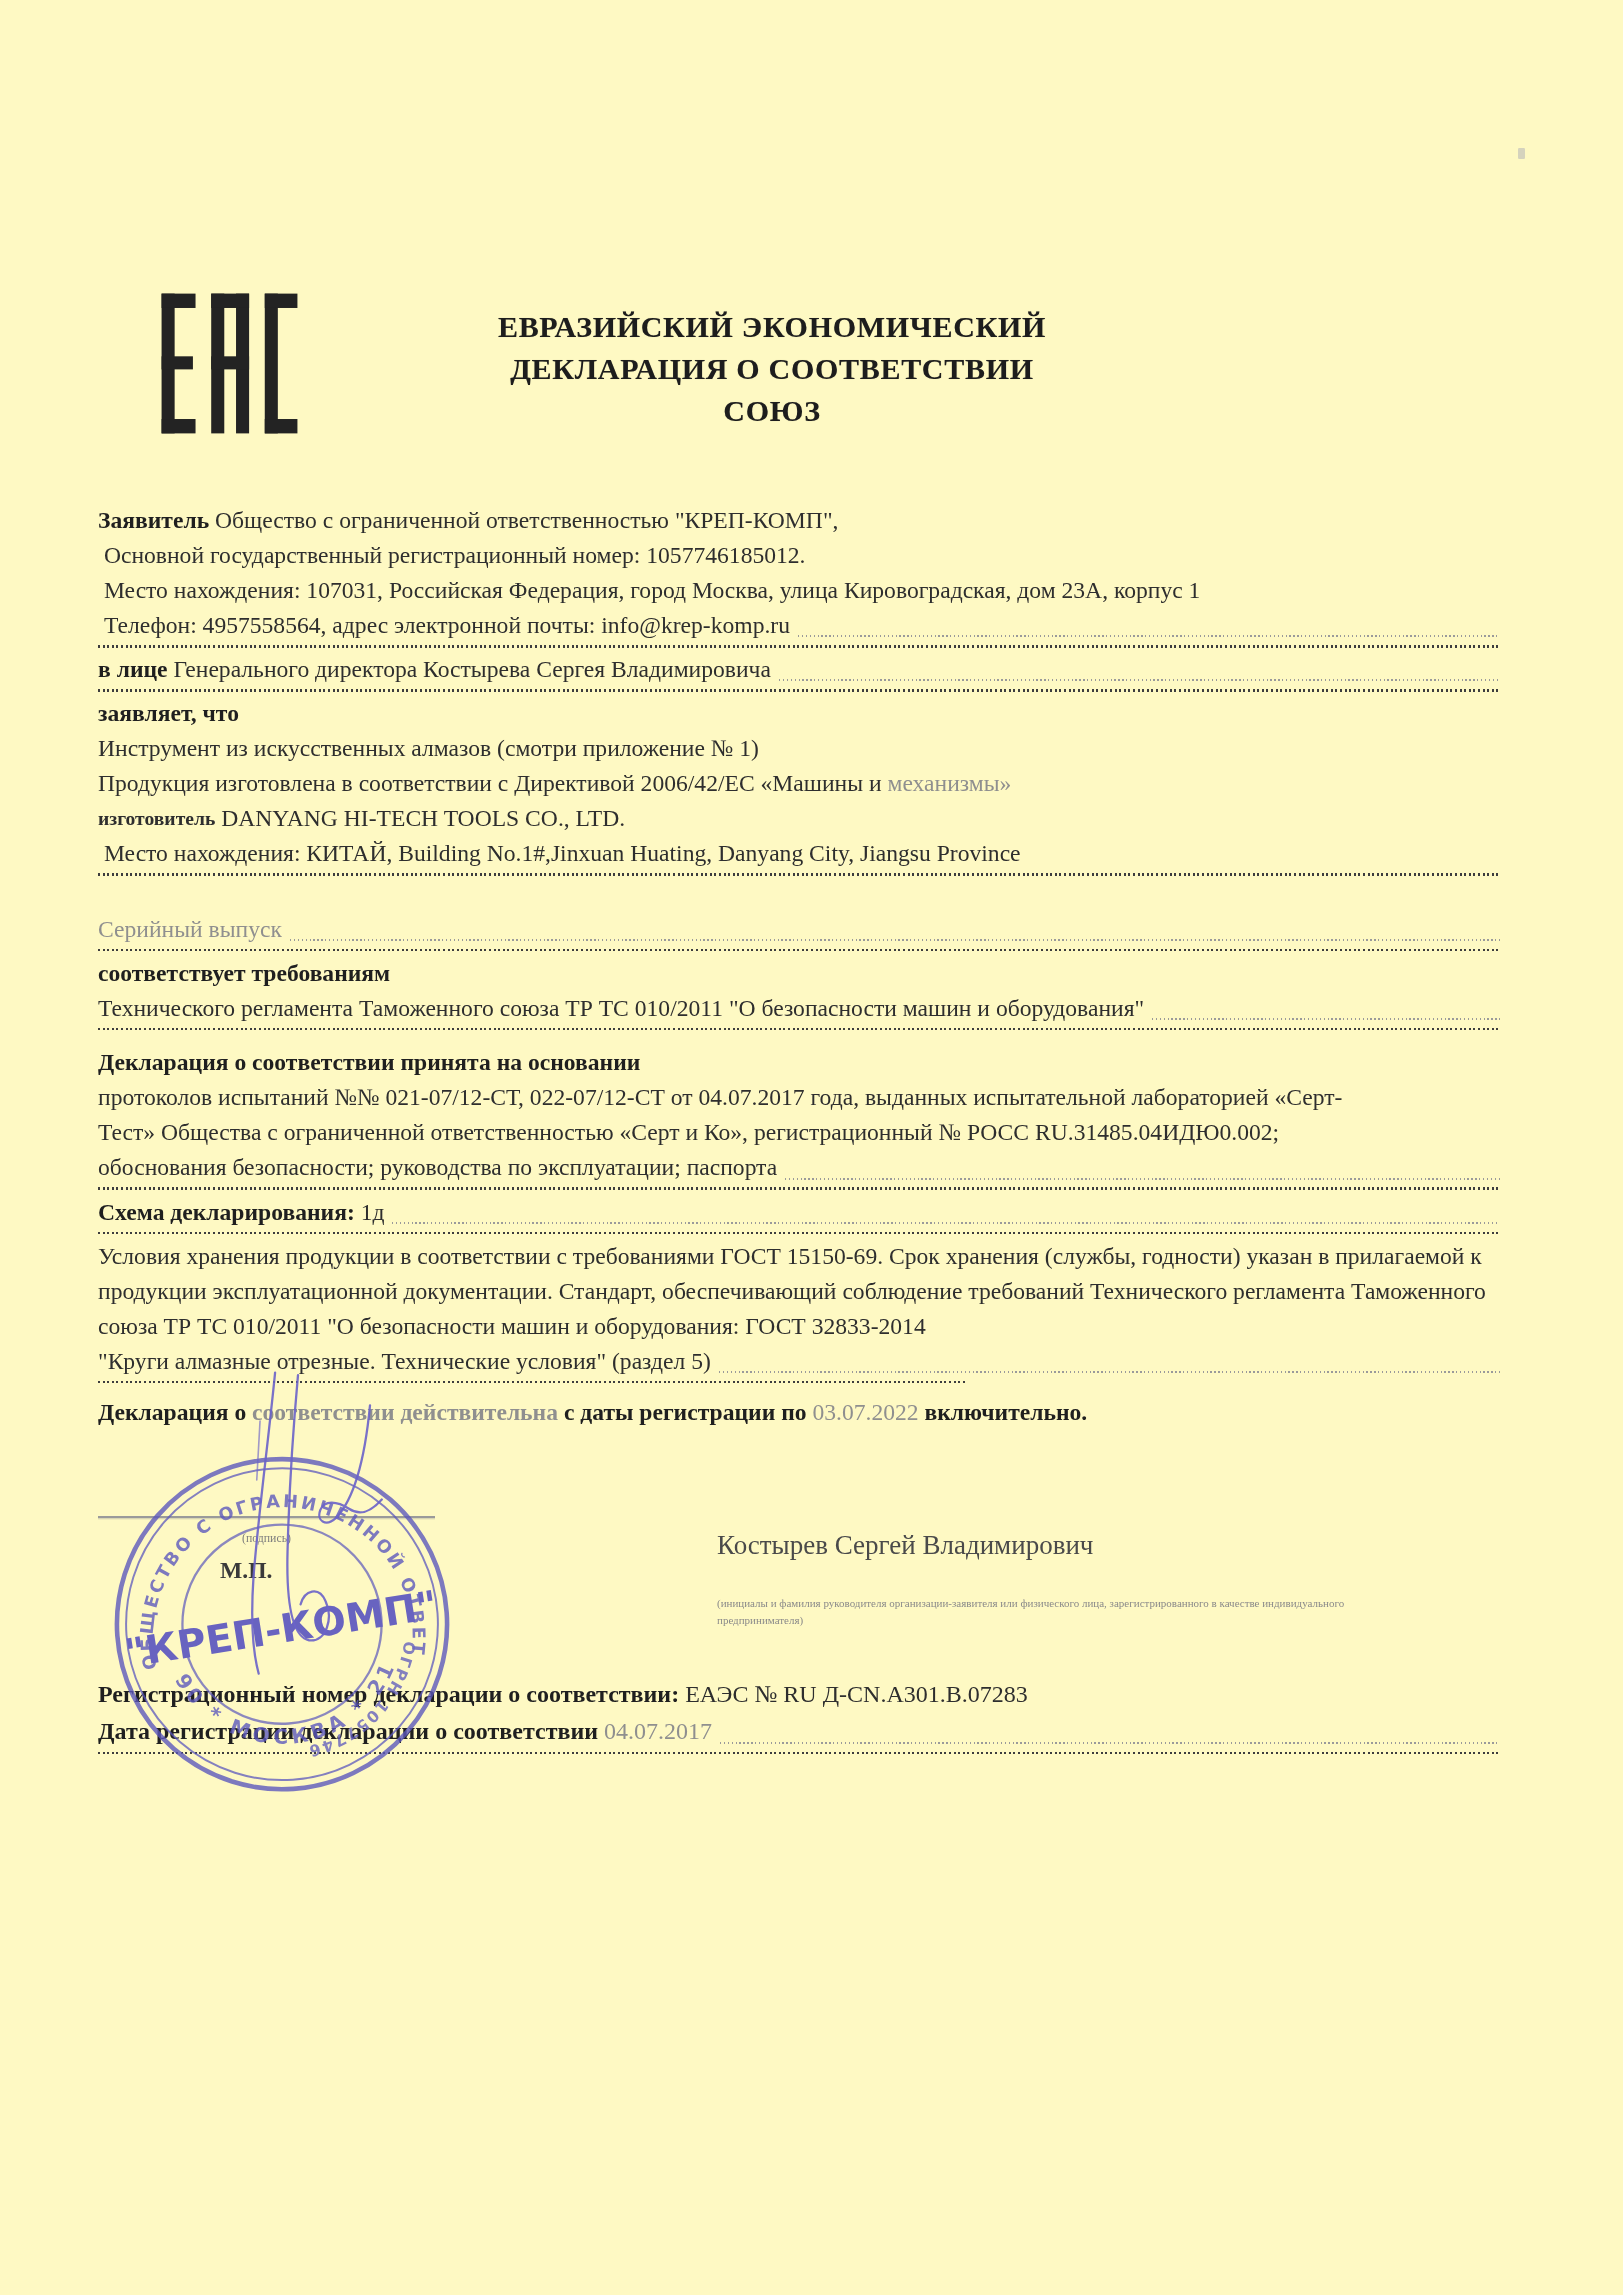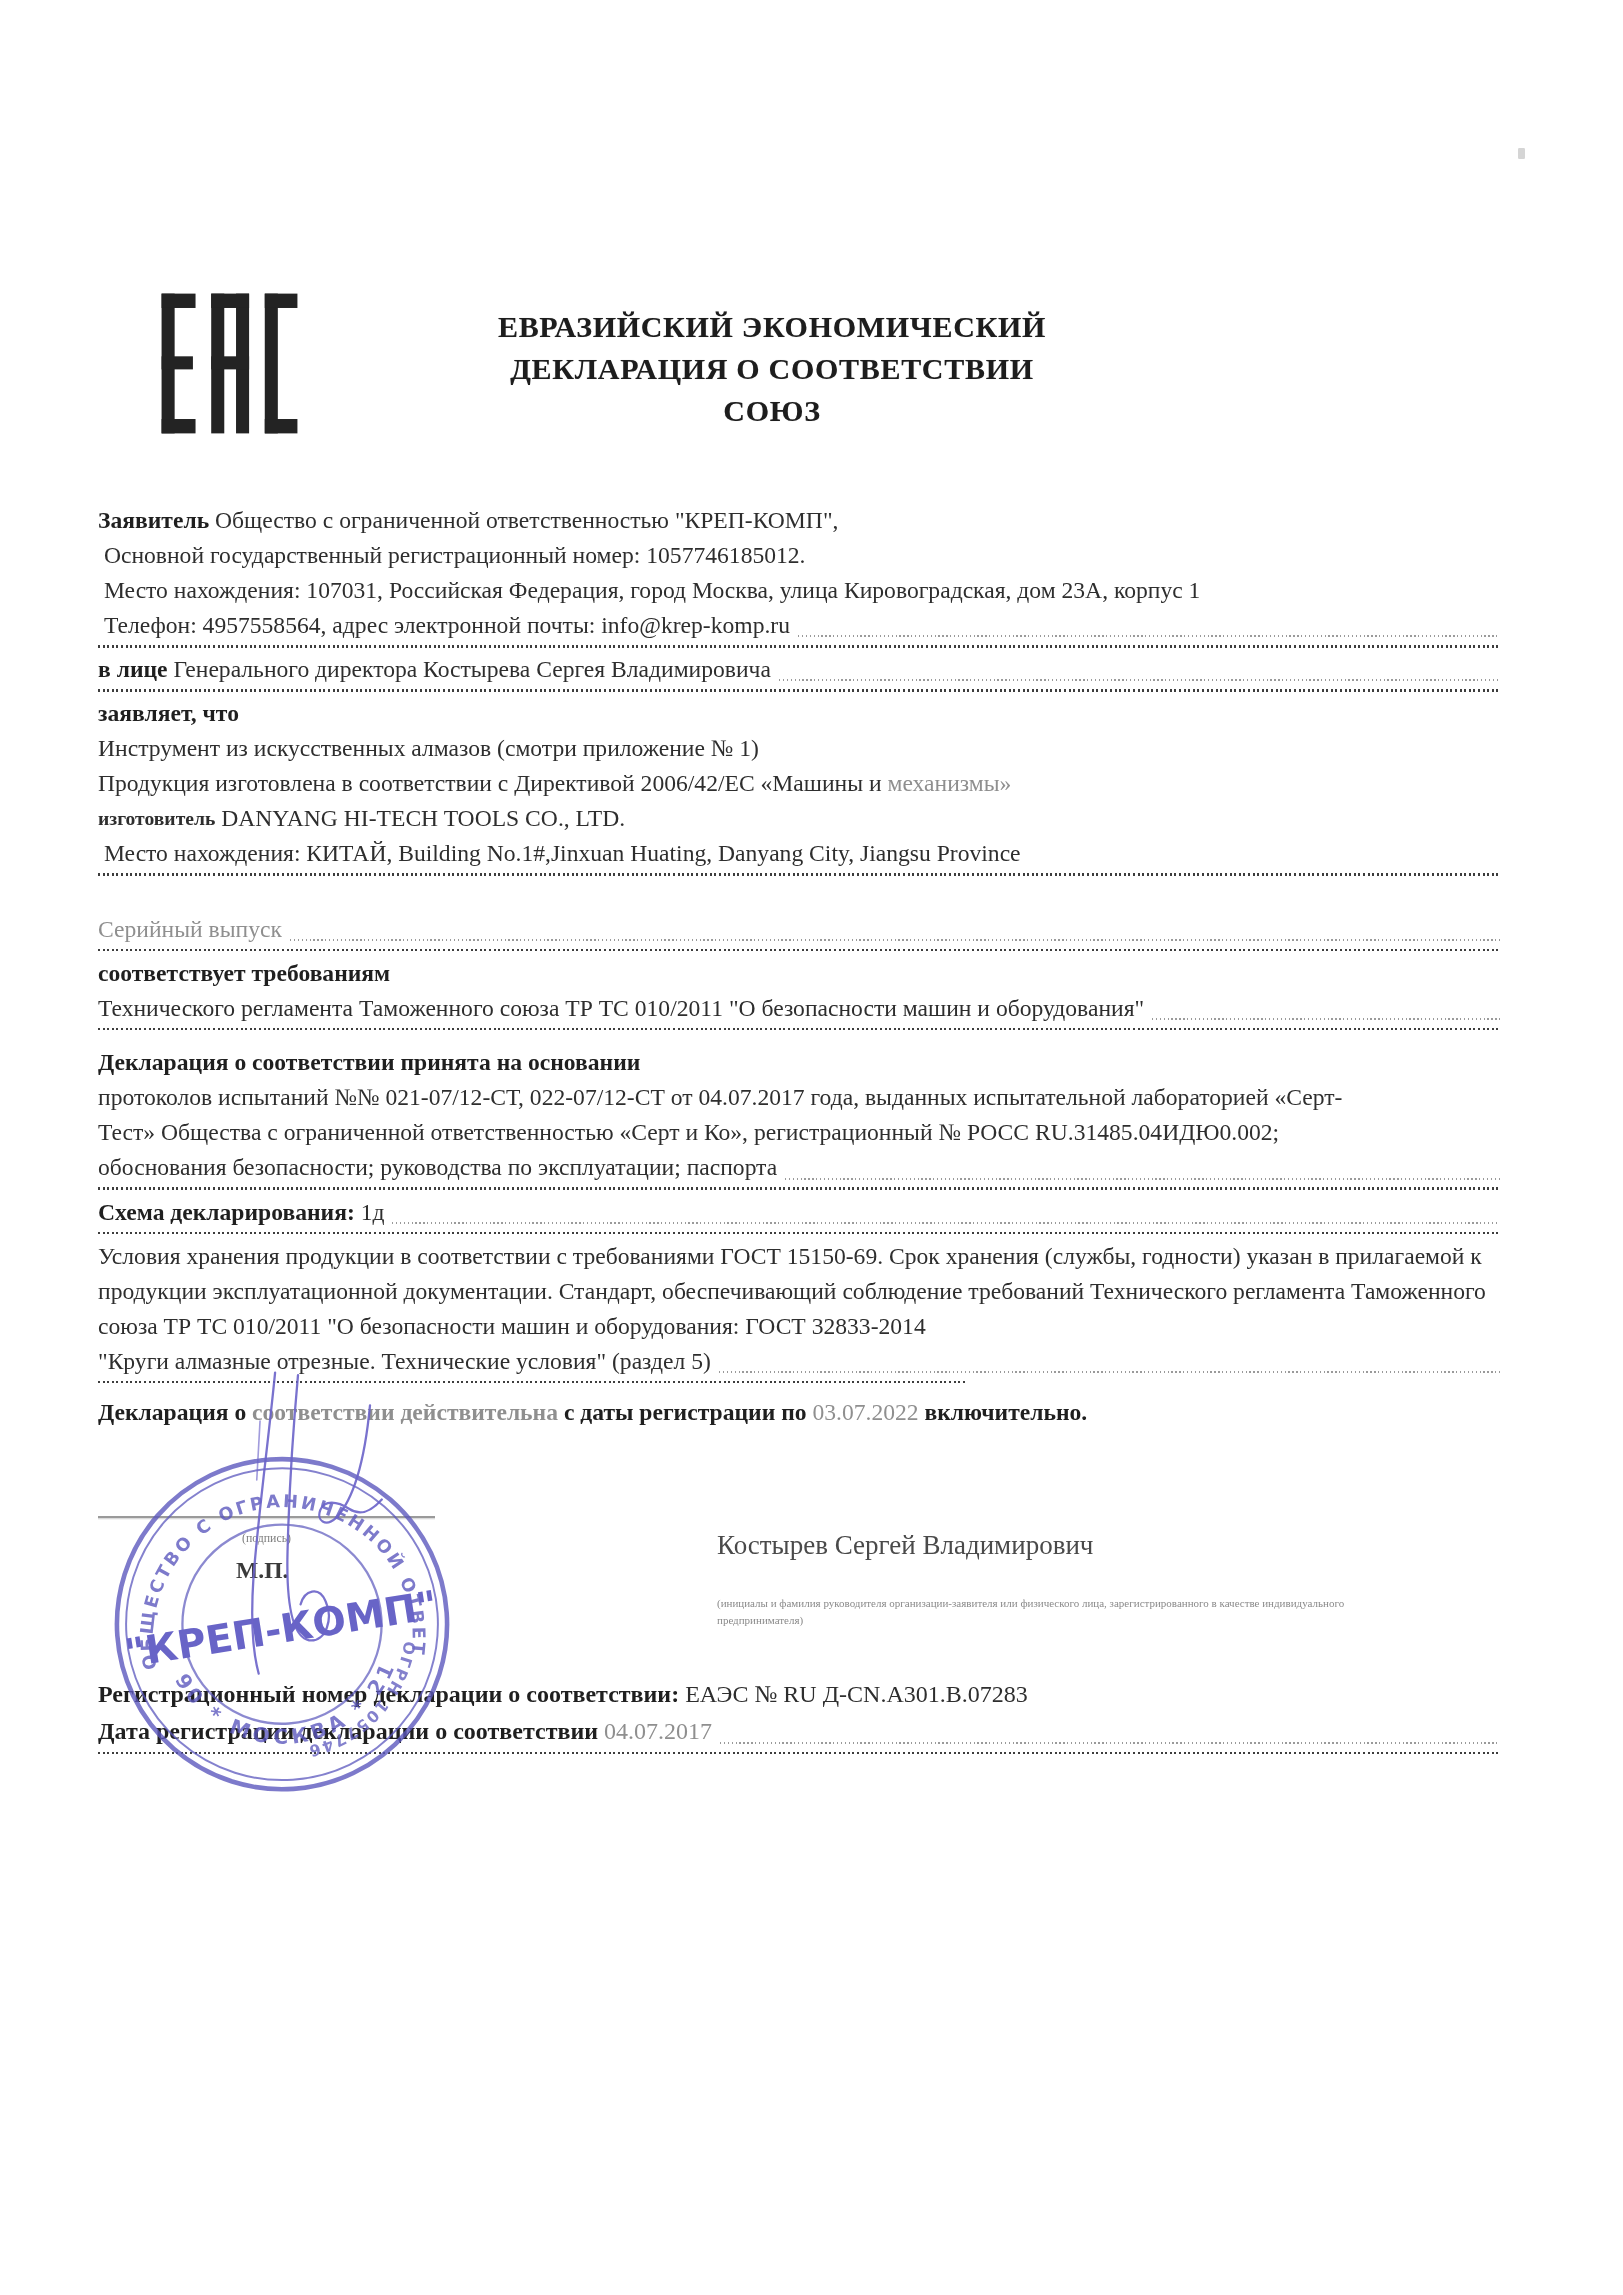--- a/index.html
+++ b/index.html
@@ -1,16 +1,16 @@
 <!DOCTYPE html>
 <html style="font-size:10.5px"><head>
 <meta charset="utf-8">
 <style>
   html,body{margin:0;padding:0;background:#e8e8e8;}
-  .page{position:relative;width:1623px;height:2295px;background:#ffffff;overflow:hidden;
+  .page{position:relative;width:1623px;height:2295px;background:#fef9c3;overflow:hidden;
         font-family:"Liberation Serif","DejaVu Serif",serif;color:#2e2e2e;}
   
   .eac-logo{position:absolute;left:160px;top:291px;width:139px;height:145px;}
   .title-block{position:absolute;left:399px;top:306px;width:746px;text-align:center;}
   .title-line{font-weight:bold;font-size:30px;line-height:42px;color:#1d1d1d;letter-spacing:0.7px;
               text-shadow:0 0 0.7px rgba(0,0,0,.35);}
   
   .main{position:absolute;left:98px;top:503px;width:1402px;font-size:23.6px;line-height:35px;}
   .line{white-space:nowrap;display:flex;align-items:center;}
   .wrap{white-space:normal;}
@@ -30,21 +30,21 @@
   .sig-left{width:393px;}
   .sig-line{width:337px;height:2.6px;background:#9a9a9a;margin-top:34px;box-shadow:0 1.3px 0 rgba(150,150,150,.35);}
   .podpis{font-size:11.8px;color:#7d7d7d;width:337px;text-align:center;margin-top:2.6px;}
   .sig-right{margin-left:226px;width:720px;}
   .signer-name{font-size:27px;color:#4a4a4a;margin-top:46px;}
   .signer-note{font-size:11px;line-height:17px;color:#8a8a8a;margin-top:32px;width:629px;}
   .reg-block{margin-top:47px;font-size:24px;line-height:37px;}
   
   .stamp{position:absolute;left:105px;top:1446px;width:354px;height:357px;opacity:.88;}
   .signature-svg{position:absolute;left:154px;top:1341px;width:288px;height:380px;}
-  .mp{position:absolute;left:236px;top:1557px;font-size:23.6px;font-weight:bold;color:#3a3a3a;}
+  .mp{position:absolute;left:220px;top:1557px;font-size:23.6px;font-weight:bold;color:#3a3a3a;}
   .speck{position:absolute;left:1518px;top:148px;width:6.5px;height:10.5px;background:#b9b9b9;
          border-radius:1.3px;opacity:.6;}
 </style>
 </head>
 <body>
 
 <div class="page">
 
   <div class="speck"></div>
 

